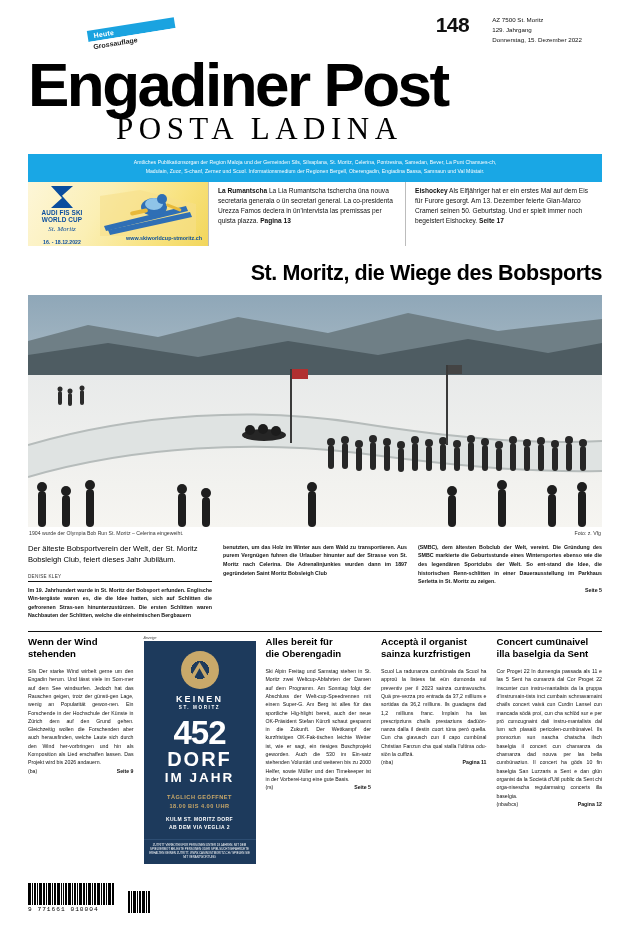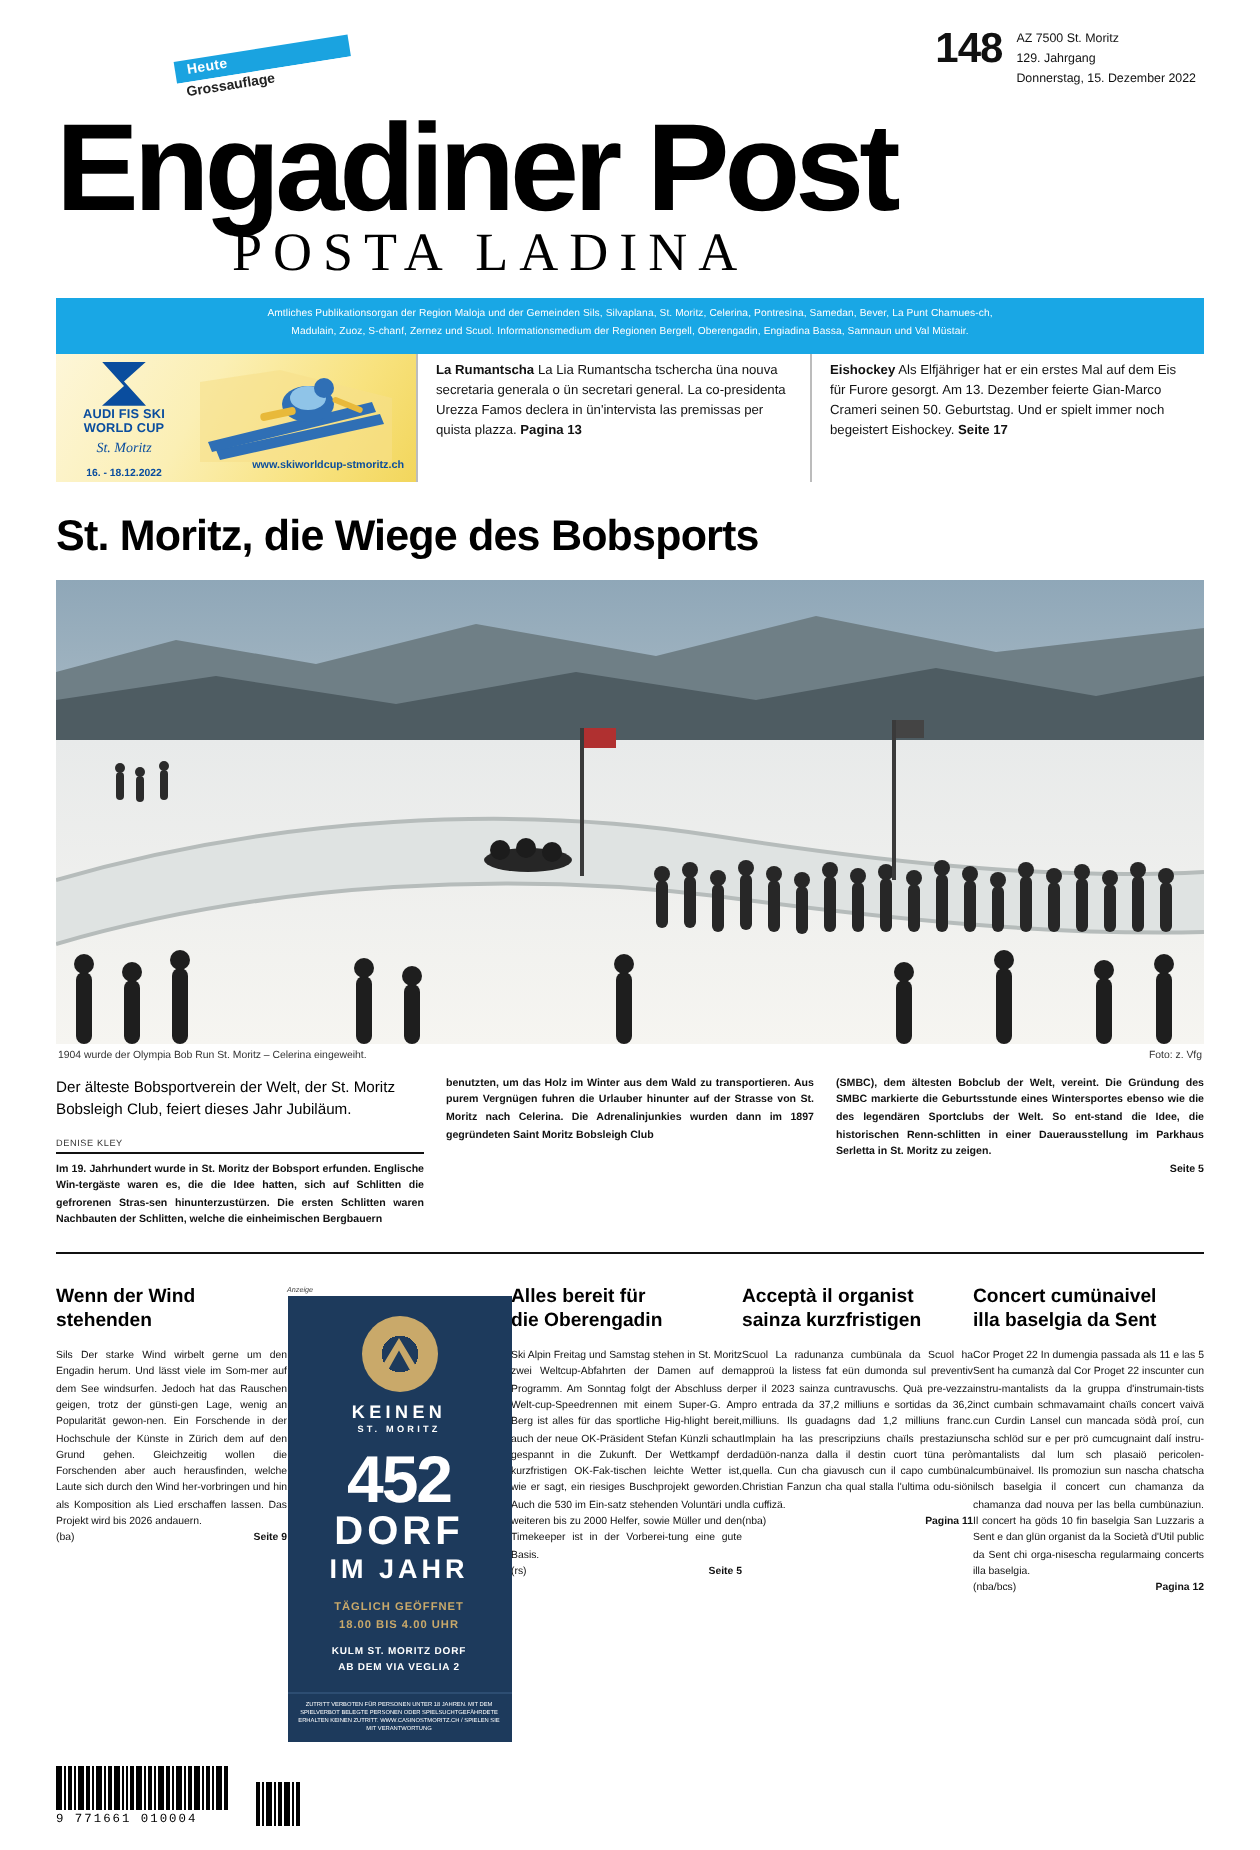--- a/index.html
+++ b/index.html
@@ -17,34 +17,34 @@
     position: absolute; left: 60px; top: 24px; width: 88px; transform: rotate(-9deg);
   }
   .flag-blue {
     background: #1aa3e0; color: #fff; font-size: 7px; font-weight: bold;
     padding: 2px 4px 2px 6px; letter-spacing: .2px;
   }
   .flag-white {
     background: #fff; color: #222; font-size: 7px; font-weight: bold;
     padding: 2px 4px 2px 4px; border: 0px solid #ccc;
   }
-  .issue-wrap { position: absolute; right: 4px; top: 14px; display: flex; align-items: flex-start; gap: 7px; }
+  .issue-wrap { position: absolute; right: 20px; top: 14px; display: flex; align-items: flex-start; gap: 23px; }
   .issue-num { font-size: 21px; font-weight: bold; letter-spacing: -.5px; line-height: 1; color: #111; }
   .issue-meta { font-size: 6.2px; line-height: 1.65; color: #111; padding-top: 1px; }
 
   
   .masthead { text-align: left; margin-top: -4px; }
   .mast-title {
     font-family: "Liberation Sans", sans-serif;
     font-size: 62px; font-weight: bold; letter-spacing: -2.5px;
     line-height: .92; color: #000;
   }
   .mast-sub {
     font-family: "Liberation Serif", serif;
-    font-size: 27px; letter-spacing: 5.5px; color: #000;
+    font-size: 31px; letter-spacing: 5.5px; color: #000;
     margin-top: -2px; padding-left: 88px;
   }
 
   
   .infobar {
     background: #19a7e5; color: #fff; text-align: center;
     font-size: 5.1px; line-height: 1.85; padding: 4px 22px 5px;
     margin-top: 7px; letter-spacing: .05px;
   }
 
@@ -68,41 +68,41 @@
     position: absolute; left: 72px; top: 8px; width: 96px; height: 46px;
   }
   .teaser {
     flex: 1; padding: 4px 9px 0 9px; border-left: 1px solid #bcbcbc;
     font-size: 6.6px; line-height: 1.52; color: #111;
   }
   .teaser b { font-weight: bold; }
 
   
   .main-head {
-    text-align: left; font-size: 21.5px; font-weight: bold;
+    text-align: right; font-size: 21.5px; font-weight: bold;
     letter-spacing: -.4px; margin: 15px 0 9px; color: #000;
   }
 
   
   .photo { position: relative; width: 100%; height: 232px; overflow: hidden; background: #cfd8de; }
   .capline { display: flex; justify-content: space-between; font-size: 5.2px; color: #333; padding: 3px 1px 0; }
 
   
   .article { display: flex; gap: 11px; margin-top: 7px; padding-bottom: 7px; }
   .art-col { flex: 1; }
   .art-lead { font-size: 7.6px; font-weight: normal; line-height: 1.5; color: #000; }
   .byline { font-size: 4.6px; color: #333; margin-top: 8px; letter-spacing: .3px; }
   .rule { border-top: 1px solid #111; margin: 2px 0 4px; }
   .body-txt { font-size: 5.3px; line-height: 1.62; text-align: justify; color: #111; }
   .body-txt.bold { font-weight: bold; }
   .pageref { font-weight: bold; float: right; }
 
   
   .sep { border-top: 1px solid #111; margin-top: 4px; }
-  .bottom { display: flex; margin-top: 16px; }
+  .bottom { display: flex; gap: 10px; margin-top: 4px; }
   .bcol { flex: 1; }
   .bcol.ad { flex: 0 0 112px; }
   .b-head { font-size: 9.6px; font-weight: bold; line-height: 1.25; color: #000; margin-bottom: 7px; }
   .b-txt { font-size: 5.2px; line-height: 1.6; text-align: justify; color: #111; }
 
   .ad-label { font-size: 3.6px; color: #444; font-style: italic; margin-bottom: 1px; }
   .casino {
     background: #1d3a5c; color: #fff; text-align: center; padding: 10px 6px 8px; position: relative;
   }
   .chip {

